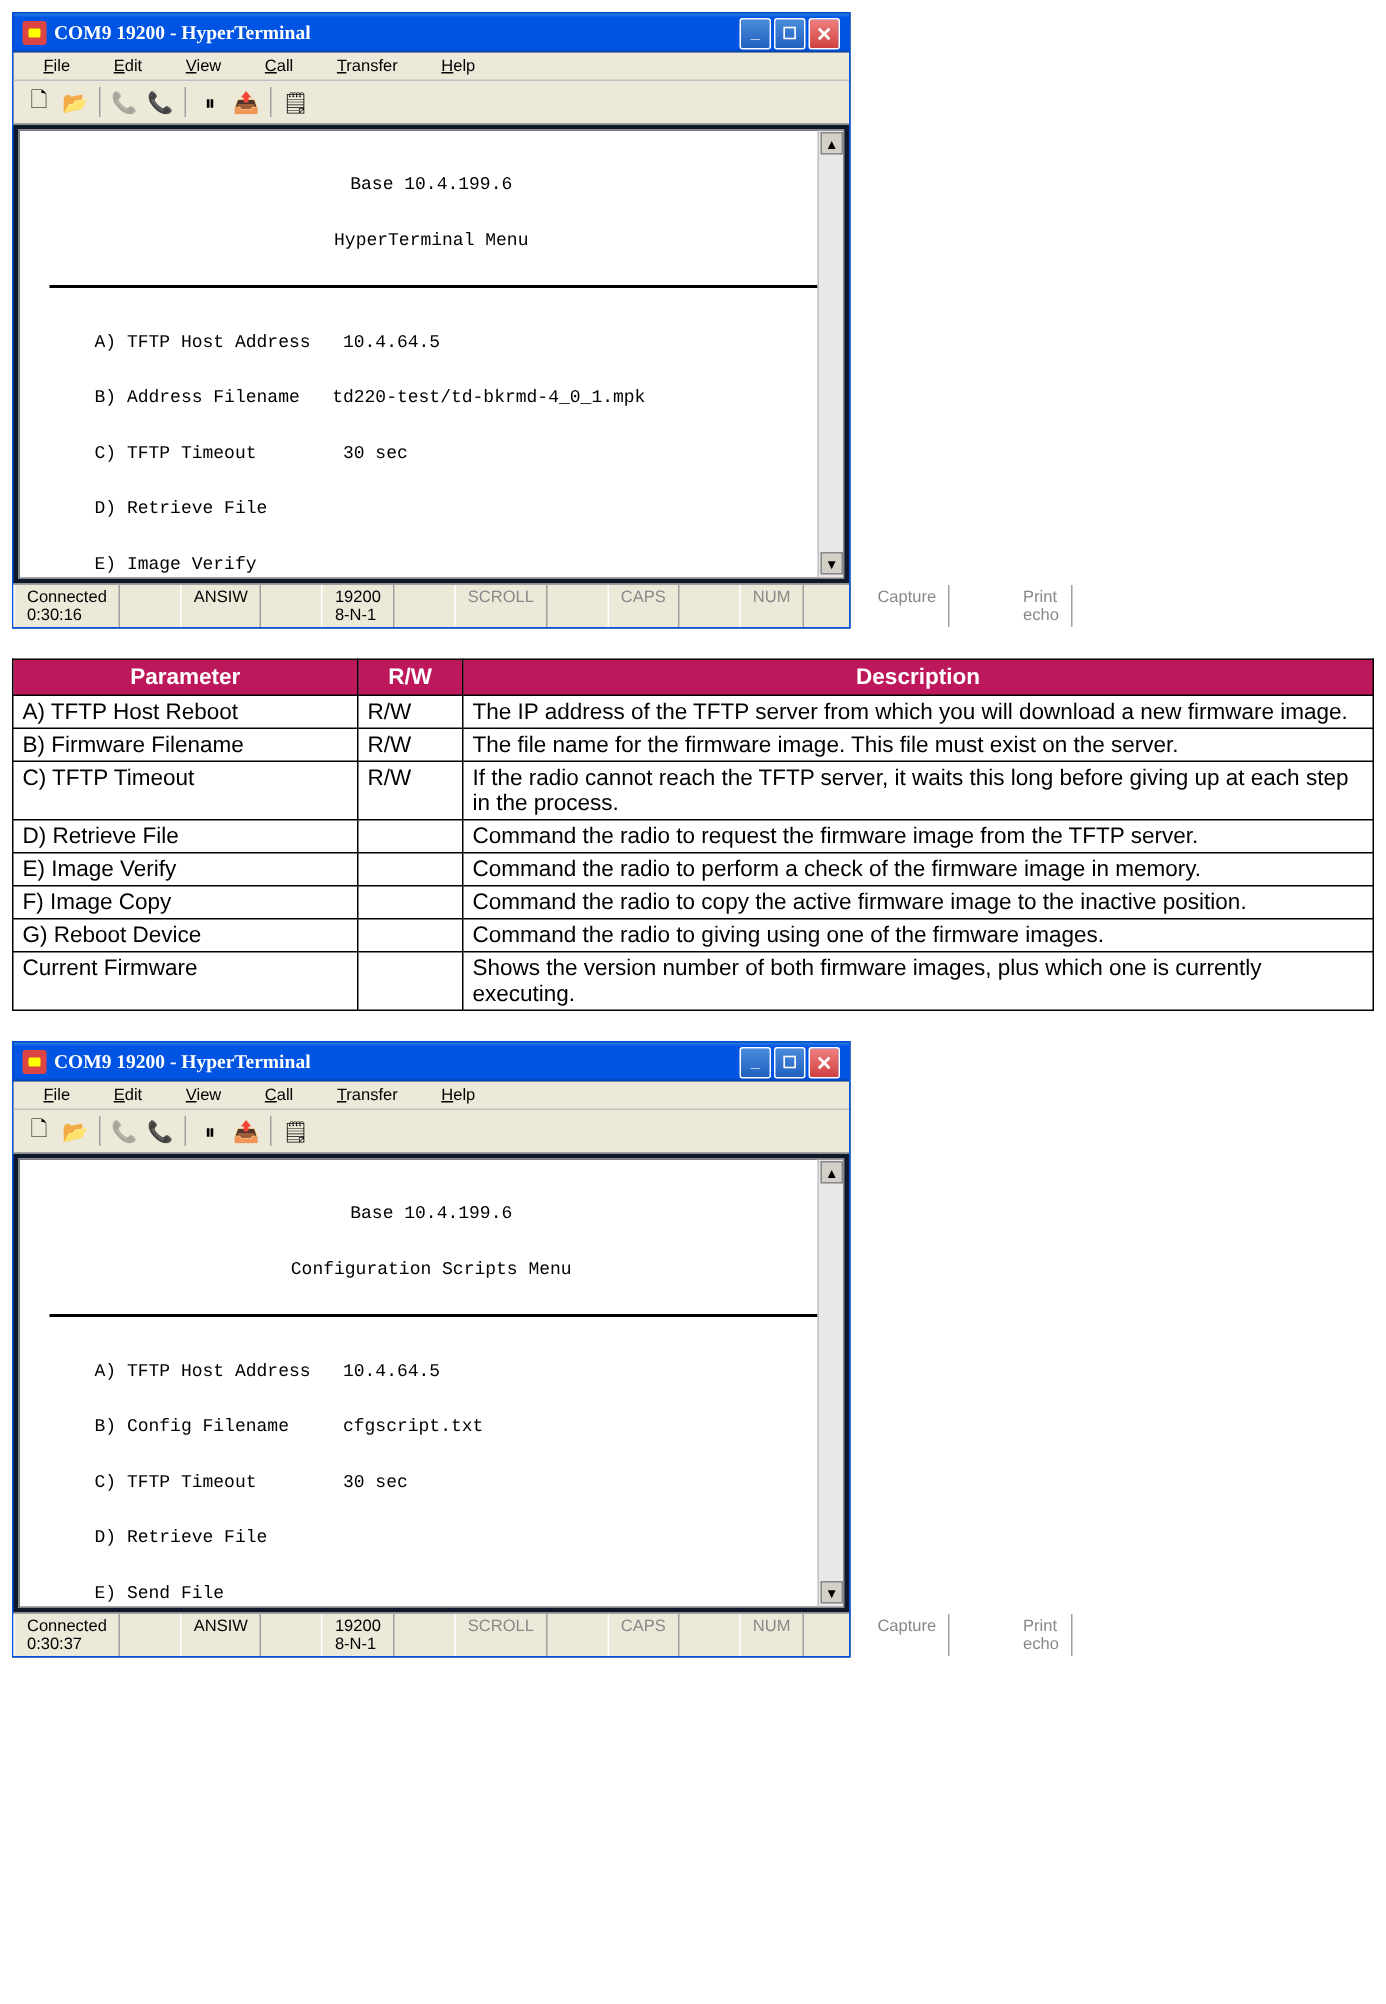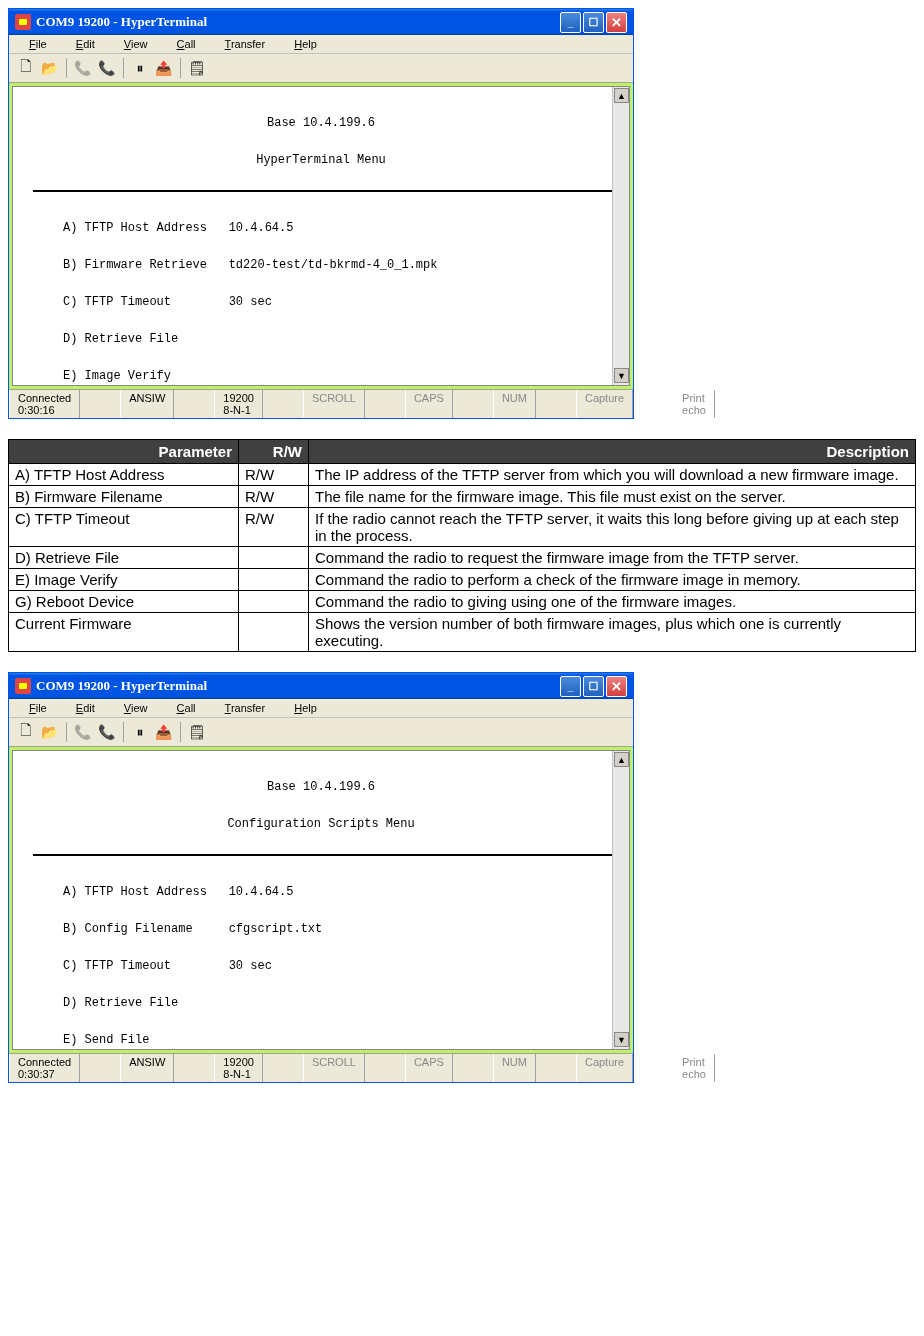--- a/index.html
+++ b/index.html
@@ -1,17 +1,17 @@
 <!DOCTYPE html>
 <html><head>
   <meta charset="utf-8">
   <style>
     * { margin: 0; padding: 0; box-sizing: border-box; }
     body { background: #fff; font-family: Tahoma, Arial, sans-serif; font-size: 12px; padding: 8px; width: 924px; }
-    .window { width: 626px; border: 1px solid #0054e3; margin-bottom: 20px; background: #bef264; }
+    .window { width: 559px; border: 1px solid #0054e3; margin-bottom: 20px; background: #0f172a; }
     .titlebar { background: linear-gradient(to bottom, #2a80e8 0%, #0054e3 10%, #0054e3 90%, #0040a8 100%); color: #fff; padding: 4px 6px; display: flex; align-items: center; font-family: Tahoma; font-size: 13px; font-weight: bold; height: 26px; }
     .titlebar-icon { width: 16px; height: 16px; background: #d44; border-radius: 2px; margin-right: 5px; display: inline-block; position: relative; }
     .titlebar-icon::after { content: ''; position: absolute; width: 8px; height: 6px; background: #ff0; top: 5px; left: 4px; border-radius: 1px; }
     .titlebar-text { flex: 1; }
     .winbtns { display: flex; gap: 2px; }
     .winbtn { width: 21px; height: 21px; border: 1px solid #fff; border-radius: 2px; display: flex; align-items: center; justify-content: center; font-family: Arial; font-size: 11px; font-weight: bold; cursor: pointer; }
     .winbtn.min, .winbtn.max { background: linear-gradient(to bottom, #4a8cdb, #2060c0); color: #fff; }
     .winbtn.close { background: linear-gradient(to bottom, #f08080, #d04040); color: #fff; font-size: 13px; }
     .menubar { background: #ece9d8; padding: 3px 4px; font-size: 11px; border-bottom: 1px solid #c0c0c0; }
     .menubar span { margin-right: 10px; cursor: pointer; padding-left: 16px; }
@@ -24,21 +24,21 @@
     .term-title { text-align: center; }
     .term-divider { border-bottom: 2px solid #000; width: 590px; margin: 2px auto 8px; }
     .menuline { margin-left: 30px; }
     .scrollbar { position: absolute; right: 0; top: 0; bottom: 0; width: 17px; background: #e8e8e8; border-left: 1px solid #c0c0c0; }
     .sb-arrow { width: 15px; height: 15px; background: #d4d0c8; border: 1px solid #888; margin: 1px; display: flex; align-items: center; justify-content: center; font-size: 9px; cursor: pointer; }
     .sb-dn { position: absolute; bottom: 1px; }
     .statusbar { background: #ece9d8; border-top: 1px solid #a0a0a0; display: flex; font-size: 11px; gap: 40px; }
     .status-cell { padding: 2px 8px; border-right: 1px solid #a0a0a0; border-left: 1px solid #fff; }
     .status-cell.dim { color: #888; }
     table.params { width: 100%; border-collapse: collapse; margin-bottom: 20px; font-family: Tahoma, Arial; font-size: 15px; }
-    table.params th { background: #404040; color: #fff; text-align: right; padding: 3px 6px; font-weight: bold; border: 1px solid #000; }
+    table.params th { background: #be185d; color: #fff; text-align: center; padding: 3px 6px; font-weight: bold; border: 1px solid #000; }
     table.params td { border: 1px solid #000; padding: 2px 6px; vertical-align: top; }
     table.params td:first-child { width: 230px; }
     table.params td:nth-child(2) { width: 70px; }
   </style>
 </head>
 <body>
 
 <div class="window">
   <div class="titlebar">
     <span class="titlebar-icon"></span>
@@ -68,21 +68,21 @@
     <div class="tbtn">📤</div>
     <div class="sep"></div>
     <div class="tbtn">🗒</div>
   </div>
   <div class="terminal-area">
     <div class="terminal-content">
 <div class="term-title">Base 10.4.199.6</div>
 <div class="term-title">HyperTerminal Menu</div>
 <div class="term-divider"></div>
 <div class="menuline">A) TFTP Host Address   10.4.64.5</div>
-<div class="menuline">B) Firmware Retrieve   td220-test/td-bkrmd-4_0_1.mpk</div>
+<div class="menuline">B) Address Filename   td220-test/td-bkrmd-4_0_1.mpk</div>
 <div class="menuline">C) TFTP Timeout        30 sec</div>
 <div class="menuline">D) Retrieve File</div>
 <div class="menuline">E) Image Verify</div>
 
 
 
 
 
     </div>
     <div class="scrollbar">
@@ -103,21 +103,21 @@
 </div>
 
 <table class="params">
   <tbody>
       <tr>
     <th>Parameter</th>
     <th>R/W</th>
     <th>Description</th>
   </tr>
   <tr>
-        <td>A) TFTP Host Address</td>
+        <td>A) TFTP Host Reboot</td>
         <td>R/W</td>
         <td>The IP address of the TFTP server from which you will download a new firmware image.</td>
       </tr>
   <tr>
         <td>B) Firmware Filename</td>
         <td>R/W</td>
         <td>The file name for the firmware image.  This file must exist on the server.</td>
       </tr>
   <tr>
         <td>C) TFTP Timeout</td>
@@ -126,20 +126,25 @@
       </tr>
   <tr>
         <td>D) Retrieve File</td>
         <td></td>
         <td>Command the radio to request the firmware image from the TFTP server.</td>
       </tr>
   <tr>
         <td>E) Image Verify</td>
         <td></td>
         <td>Command the radio to perform a check of the firmware image in memory.</td>
+      </tr>
+  <tr>
+        <td>F) Image Copy</td>
+        <td></td>
+        <td>Command the radio to copy the active firmware image to the inactive position.</td>
       </tr>
   <tr>
         <td>G) Reboot Device</td>
         <td></td>
         <td>Command the radio to giving using one of the firmware images.</td>
       </tr>
   <tr>
         <td>Current Firmware</td>
         <td></td>
         <td>Shows the version number of both firmware images, plus which one is currently executing.</td>

